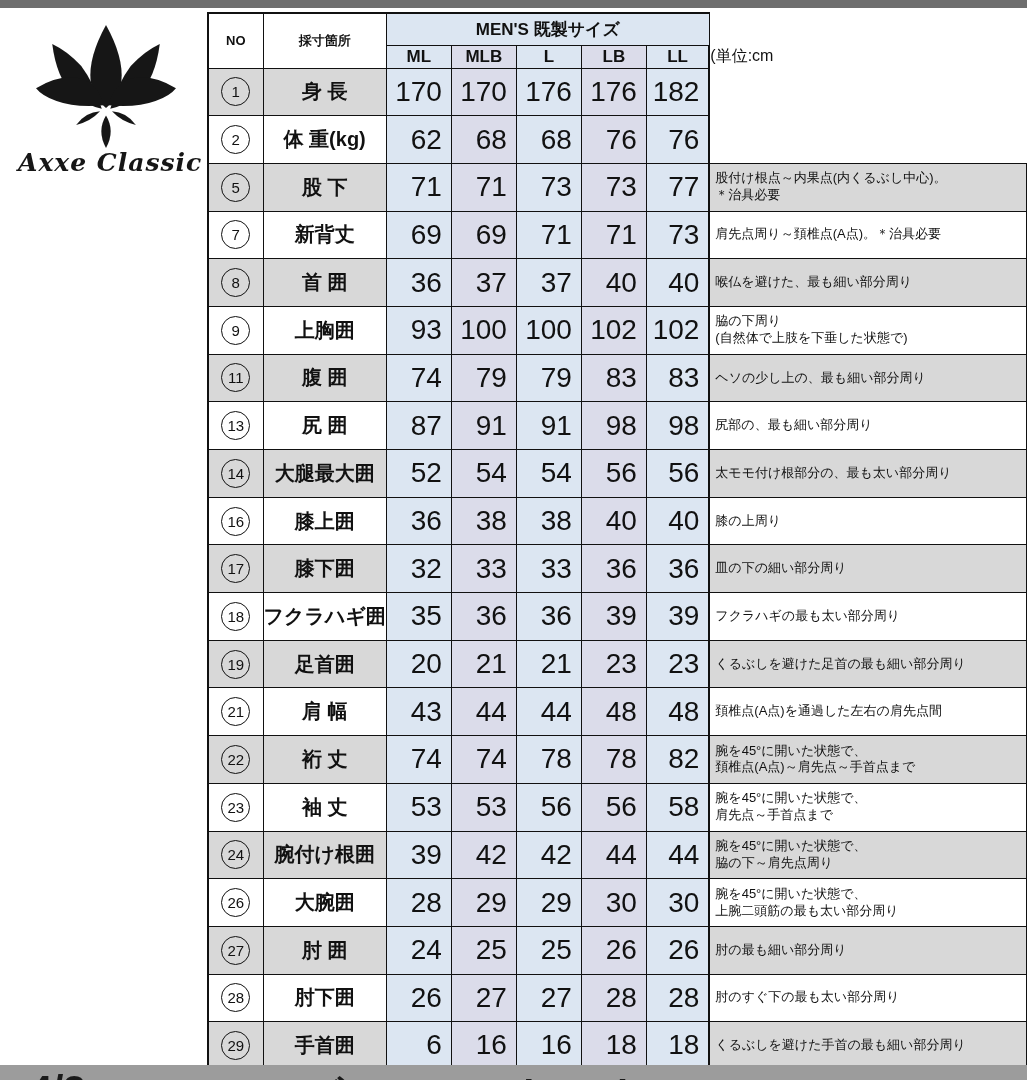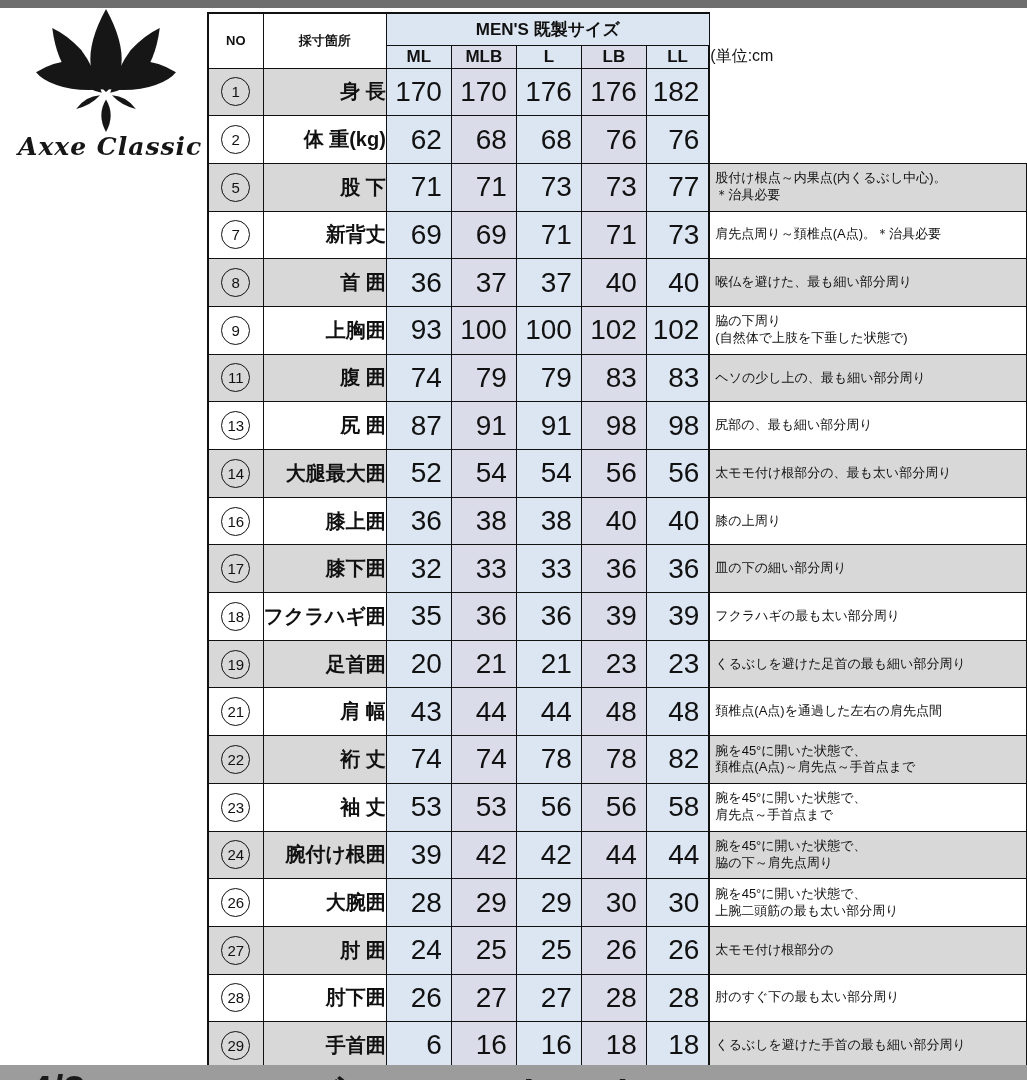--- a/index.html
+++ b/index.html
@@ -4,42 +4,42 @@
 <style>
   html,body{margin:0;padding:0}
   body{
     width:1027px;height:1080px;position:relative;background:#ffffff;
     font-family:"Liberation Sans","DejaVu Sans",sans-serif;color:#111;
     overflow:hidden;
   }
   .topbar{position:absolute;top:0;left:0;width:1027px;height:8px;background:#6e6e6e}
 
   
-  .logo{position:absolute;left:18px;top:4px;width:175px;text-align:right}
+  .logo{position:absolute;left:18px;top:20px;width:175px;text-align:right}
   .logo svg{display:block;margin:0 auto}
   .brand{font-family:"DejaVu Serif","Liberation Serif",serif;font-style:italic;font-weight:bold;
          font-size:25px;color:#161616;margin-top:0;letter-spacing:1px;white-space:nowrap}
 
   
   table.size-chart{position:absolute;left:207px;top:12px;border-collapse:collapse;table-layout:fixed}
   th,td{border:1.6px solid #111;padding:0;overflow:hidden;box-sizing:border-box}
   thead th{font-size:17px;font-weight:bold}
   .no-th,.part-th{background:#fff;font-size:13px}
   .group-th{background:#dce6f2;height:32px}
   .size-th{height:23px}
   .cb{background:#dce6f2}
   .cl{background:#dbdcea}
   .unit-th{border:none;background:transparent;vertical-align:bottom;text-align:left;
            font-weight:normal;font-size:16px;padding-bottom:1px}
   tbody td{height:47.7px}
   .no-cell{text-align:center}
   .circle{display:inline-flex;align-items:center;justify-content:center;
           width:27px;height:27px;border:1.7px solid #111;border-radius:50%;
           font-size:15px;line-height:1;background:transparent}
-  .part-cell{text-align:right;font-size:20px;font-weight:600;letter-spacing:0;white-space:nowrap}
+  .part-cell{text-align:center;font-size:20px;font-weight:600;letter-spacing:0;white-space:nowrap}
   .val{font-size:28px;text-align:right;padding-right:9px;font-weight:500;white-space:nowrap}
   tr.gray .no-cell,tr.gray .part-cell,tr.gray .note{background:#d8d8d8}
   tr.white .no-cell,tr.white .part-cell,tr.white .note{background:#fff}
   .note{font-size:13px;text-align:left;padding:2px 5px;line-height:1.3;vertical-align:middle}
   .note.empty{border-top:none;border-right:none;border-bottom:none;background:#fff !important}
   
   .no-th,.no-cell{border-left:2.6px solid #111}
   thead tr:first-child th.no-th,thead tr:first-child th.part-th,thead tr:first-child th.group-th{border-top:2.6px solid #111}
   td.c4,th.s4{border-right:2.6px solid #111}
   tbody tr:last-child td{border-bottom:2.6px solid #111}
@@ -281,21 +281,21 @@
     <td class="note">腕を45°に開いた状態で、<br>上腕二頭筋の最も太い部分周り</td>
   </tr>
       <tr class="gray">
     <td class="no-cell"><span class="circle">27</span></td>
     <td class="part-cell">肘 囲</td>
     <td class="val cb c0">24</td>
     <td class="val cl c1">25</td>
     <td class="val cb c2">25</td>
     <td class="val cl c3">26</td>
     <td class="val cb c4">26</td>
-    <td class="note">太モモ付け根部分の</td>
+    <td class="note">肘の最も細い部分周り</td>
   </tr>
       <tr class="white">
     <td class="no-cell"><span class="circle">28</span></td>
     <td class="part-cell">肘下囲</td>
     <td class="val cb c0">26</td>
     <td class="val cl c1">27</td>
     <td class="val cb c2">27</td>
     <td class="val cl c3">28</td>
     <td class="val cb c4">28</td>
     <td class="note">肘のすぐ下の最も太い部分周り</td>

